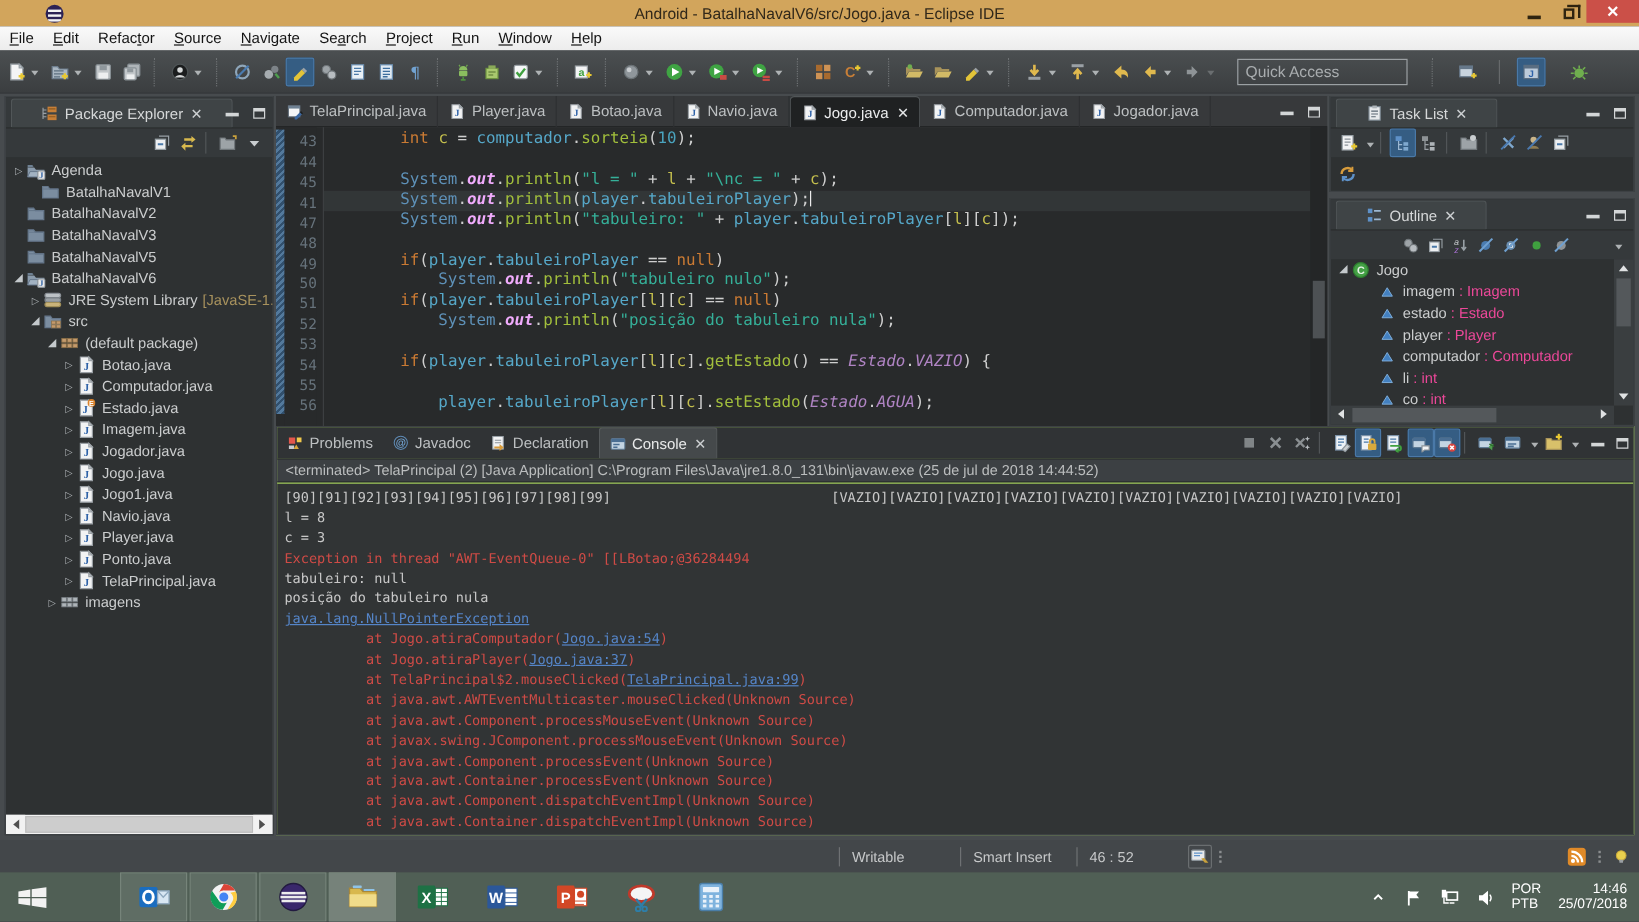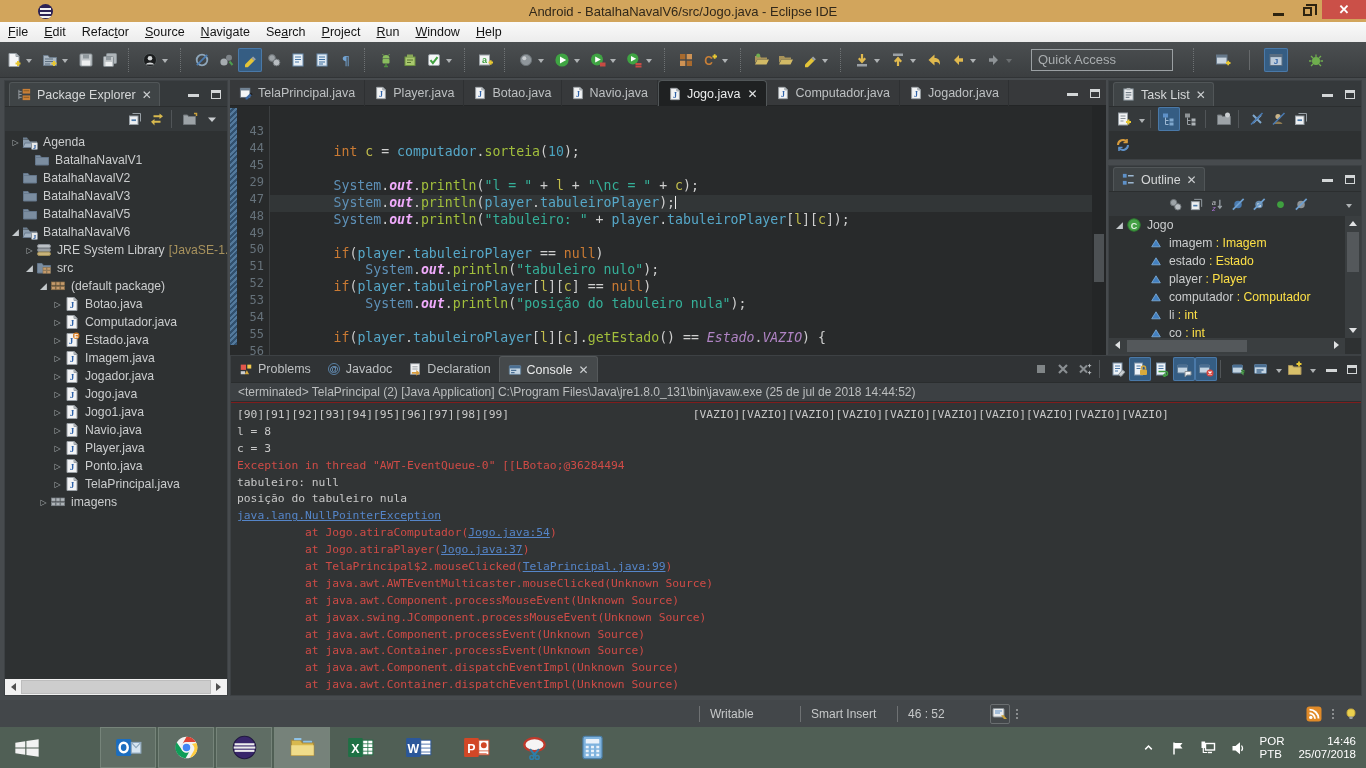--- a/index.html
+++ b/index.html
@@ -31,21 +31,21 @@
 .tb-btn.toggled { background:#355D83; box-shadow:inset 0 0 0 1px #4A79A8; }
 .dd { width:0; height:0; border:3px solid transparent; border-top:4px solid #AEB2B4; margin:6px 2px 0 4px; }
 .dd.dis { border-top-color:#6A6E70; }
 #quick-access { margin-left:auto; margin-right:14px; width:142px; height:22px; border:1px solid #9BA0A3; background:transparent; color:#A9ADAF; font-size:13px; padding:0 6px; display:flex; align-items:center; }
 .ic { width:16px; height:16px; display:block; }
 
 
 #workbench { position:absolute; left:0; top:78px; width:1366px; height:622px; }
 .panel { position:absolute; background:#2E3132; }
 .view-hdr { height:26px; background:#35393B; display:flex; align-items:flex-end; border-bottom:1px solid #2B2E2F; position:relative; }
-.view-tab { height:24px; margin-left:4px; display:flex; align-items:center; padding:0 7px; background:#3F4446; border:1px solid #515658; border-bottom:none; border-radius:3px 3px 0 0; color:#D6D8D9; font-size:12.5px; white-space:nowrap; }
+.view-tab { height:24px; margin-left:4px; display:flex; align-items:center; padding:0 24px; background:#3F4446; border:1px solid #515658; border-bottom:none; border-radius:3px 3px 0 0; color:#D6D8D9; font-size:12.5px; white-space:nowrap; }
 .view-tab .vicon { margin-right:5px; }
 .view-close { margin-left:6px; color:#CDD0D2; font-weight:bold; font-size:12px; font-family:"DejaVu Sans",sans-serif; }
 .hdr-btns { position:absolute; right:6px; top:0; height:26px; display:flex; align-items:center; gap:12px; }
 .hb-min { width:11px; height:3px; background:#D3D6D7; margin-top:2px; }
 .hb-max { width:10px; height:9px; border:1px solid #D3D6D7; border-top:3px solid #D3D6D7; background:transparent; }
 .view-toolbar { height:24px; display:flex; align-items:center; justify-content:flex-end; padding-right:4px; background:#35393B; }
 .view-toolbar .tb-btn, #console-toolbar .tb-btn { padding:0 3px; }
 .vt-sep { width:5px; height:18px; border-left:1px solid #515558; margin:0 3px; }
 
 
@@ -66,24 +66,24 @@
 
 #editor-stack { left:230px; top:2px; width:876px; height:275px; background:transparent; }
 #editor-tabs { height:26px; background:#37393B; border-bottom:1px solid #232526; display:flex; position:relative; }
 .etab { height:26px; display:flex; align-items:center; padding:0 9px; font-size:12.5px; color:#BDC0C2; border-right:1px solid #2E3032; white-space:nowrap; }
 .etab .eicon { margin-right:5px; }
 .etab.active { background:#1F2122; color:#ECEDEE; border-radius:4px 4px 0 0; border-right:none; border:1px solid #515658; border-bottom:none; }
 .etab .eclose { margin-left:7px; color:#E4E6E7; font-weight:bold; font-size:12px; font-family:"DejaVu Sans",sans-serif; }
 #editor-body { position:absolute; left:0; top:26px; right:0; bottom:0; background:#282A2B; display:flex; }
 #ed-annot { width:7px; background:#282A2B; position:relative; }
 #ed-annot .hatch { position:absolute; left:0; top:2px; width:7px; background:repeating-linear-gradient(135deg,#53799C 0px,#53799C 2px,#31506E 2px,#31506E 4px); }
-#ed-gutter { width:27px; background:#282A2B; color:#66727B; font-family:"DejaVu Sans Mono",monospace; font-size:12px; text-align:right; padding-top:17px; }
+#ed-gutter { width:27px; background:#282A2B; color:#66727B; font-family:"DejaVu Sans Mono",monospace; font-size:12px; text-align:right; padding-top:4px; }
 #ed-gutter .gnum { height:16.93px; line-height:16.93px; }
 #ed-sep { width:1px; background:#3C3F41; margin-left:5px; }
-#ed-code { flex:1; padding-top:2px; position:relative; font-family:"DejaVu Sans Mono",monospace; font-size:13.2px; overflow:hidden;margin-top:36px; }
+#ed-code { flex:1; padding-top:2px; position:relative; font-family:"DejaVu Sans Mono",monospace; font-size:13.2px; overflow:hidden; }
 .cline { height:16.93px; line-height:16.93px; white-space:pre; }
 .cline.current { background:#323637; }
 .kw { color:#CA7A33; } .loc { color:#C3BE4D; } .fld { color:#56A8C9; }
 .cls { color:#5E91B8; } .sf { color:#f0abfc; font-style:italic;font-weight:bold; }
 .m { color:#A2BF3C; } .str { color:#35B099; } .num { color:#4AA3BE; }
 .pl { color:#CFCFCF; } .typ { color:#B084C4; font-style:italic; }
 .caret { display:inline-block; width:1px; height:13px; background:#ECECEC; vertical-align:-2px; }
 #ed-vscroll { width:14px; background:#242627; position:relative; }
 #ed-vthumb { position:absolute; left:2px; right:2px; top:128px; height:48px; background:#4D5154; }
 
@@ -98,24 +98,24 @@
 .dsb-arrow { width:16px; height:14px; display:flex; align-items:center; justify-content:center; }
 .dsb-arrow::before { content:""; width:0; height:0; border:4px solid transparent; }
 .dsb-up::before { border-bottom:5px solid #E0E2E3; margin-bottom:3px; }
 .dsb-down::before { border-top:5px solid #E0E2E3; margin-top:3px; }
 .dsb-left::before { border-right:5px solid #E0E2E3; margin-right:3px; }
 .dsb-right::before { border-left:5px solid #E0E2E3; margin-left:3px; }
 .dsb-track { flex:1; position:relative; }
 #outline-vthumb { position:absolute; left:2px; right:2px; top:2px; height:40px; background:#54585B; }
 #outline-hthumb { position:absolute; top:2px; bottom:2px; left:2px; width:120px; background:#54585B; }
 .out-name { color:#CBCDCE; }
-.out-type { color:#fde047; }
-
-
-#console-stack { left:230px; top:277px; width:1132px; height:341px; background:#7f1d1d; border:1px solid #3D4144; }
+.out-type { color:#ec4899; }
+
+
+#console-stack { left:230px; top:277px; width:1132px; height:341px; background:#bef264; border:1px solid #3D4144; }
 #console-tabs { height:26px; background:#303335; display:flex; align-items:center; position:relative; }
 .ctab { height:26px; display:flex; align-items:center; padding:0 8px; font-size:12.5px; color:#BDC0C2; white-space:nowrap; }
 .ctab.active { background:#45494B; color:#E9EAEA; border-radius:3px 3px 0 0; border:1px solid #55595B; border-bottom:none; }
 .ctab .cicon { margin-right:5px; }
 #console-toolbar { position:absolute; right:4px; top:0; height:26px; display:flex; align-items:center; }
 #console-status { height:20px; background:#3C4043; border-top:1px solid #2A2D2E; border-bottom:1px solid #2A2D2E; display:flex; align-items:center; padding-left:7px; font-size:12px; color:#BBBDBE; }
 #console-text { position:absolute; left:0; top:47px; right:0; bottom:0; background:#313435; font-family:"DejaVu Sans Mono",monospace; font-size:11.3px; padding:4px 0 0 6px; overflow:hidden; }
 .con-line { height:16.9px; line-height:16.9px; white-space:pre; }
 .cout { color:#C8C8C8; } .cerr { color:#CF4B46; } .clnk { color:#5585C8; text-decoration:underline; }
 
@@ -787,21 +787,21 @@
           </div>
         </div>
         <div id="editor-body">
           <div id="ed-annot">
             <div class="hatch" style="height:237.01999999999998px"></div>
           </div>
           <div id="ed-gutter">
             <div class="gnum">43</div>
             <div class="gnum">44</div>
             <div class="gnum">45</div>
-            <div class="gnum">29</div>
+            <div class="gnum">41</div>
             <div class="gnum">47</div>
             <div class="gnum">48</div>
             <div class="gnum">49</div>
             <div class="gnum">50</div>
             <div class="gnum">51</div>
             <div class="gnum">52</div>
             <div class="gnum">53</div>
             <div class="gnum">54</div>
             <div class="gnum">55</div>
             <div class="gnum">56</div>

